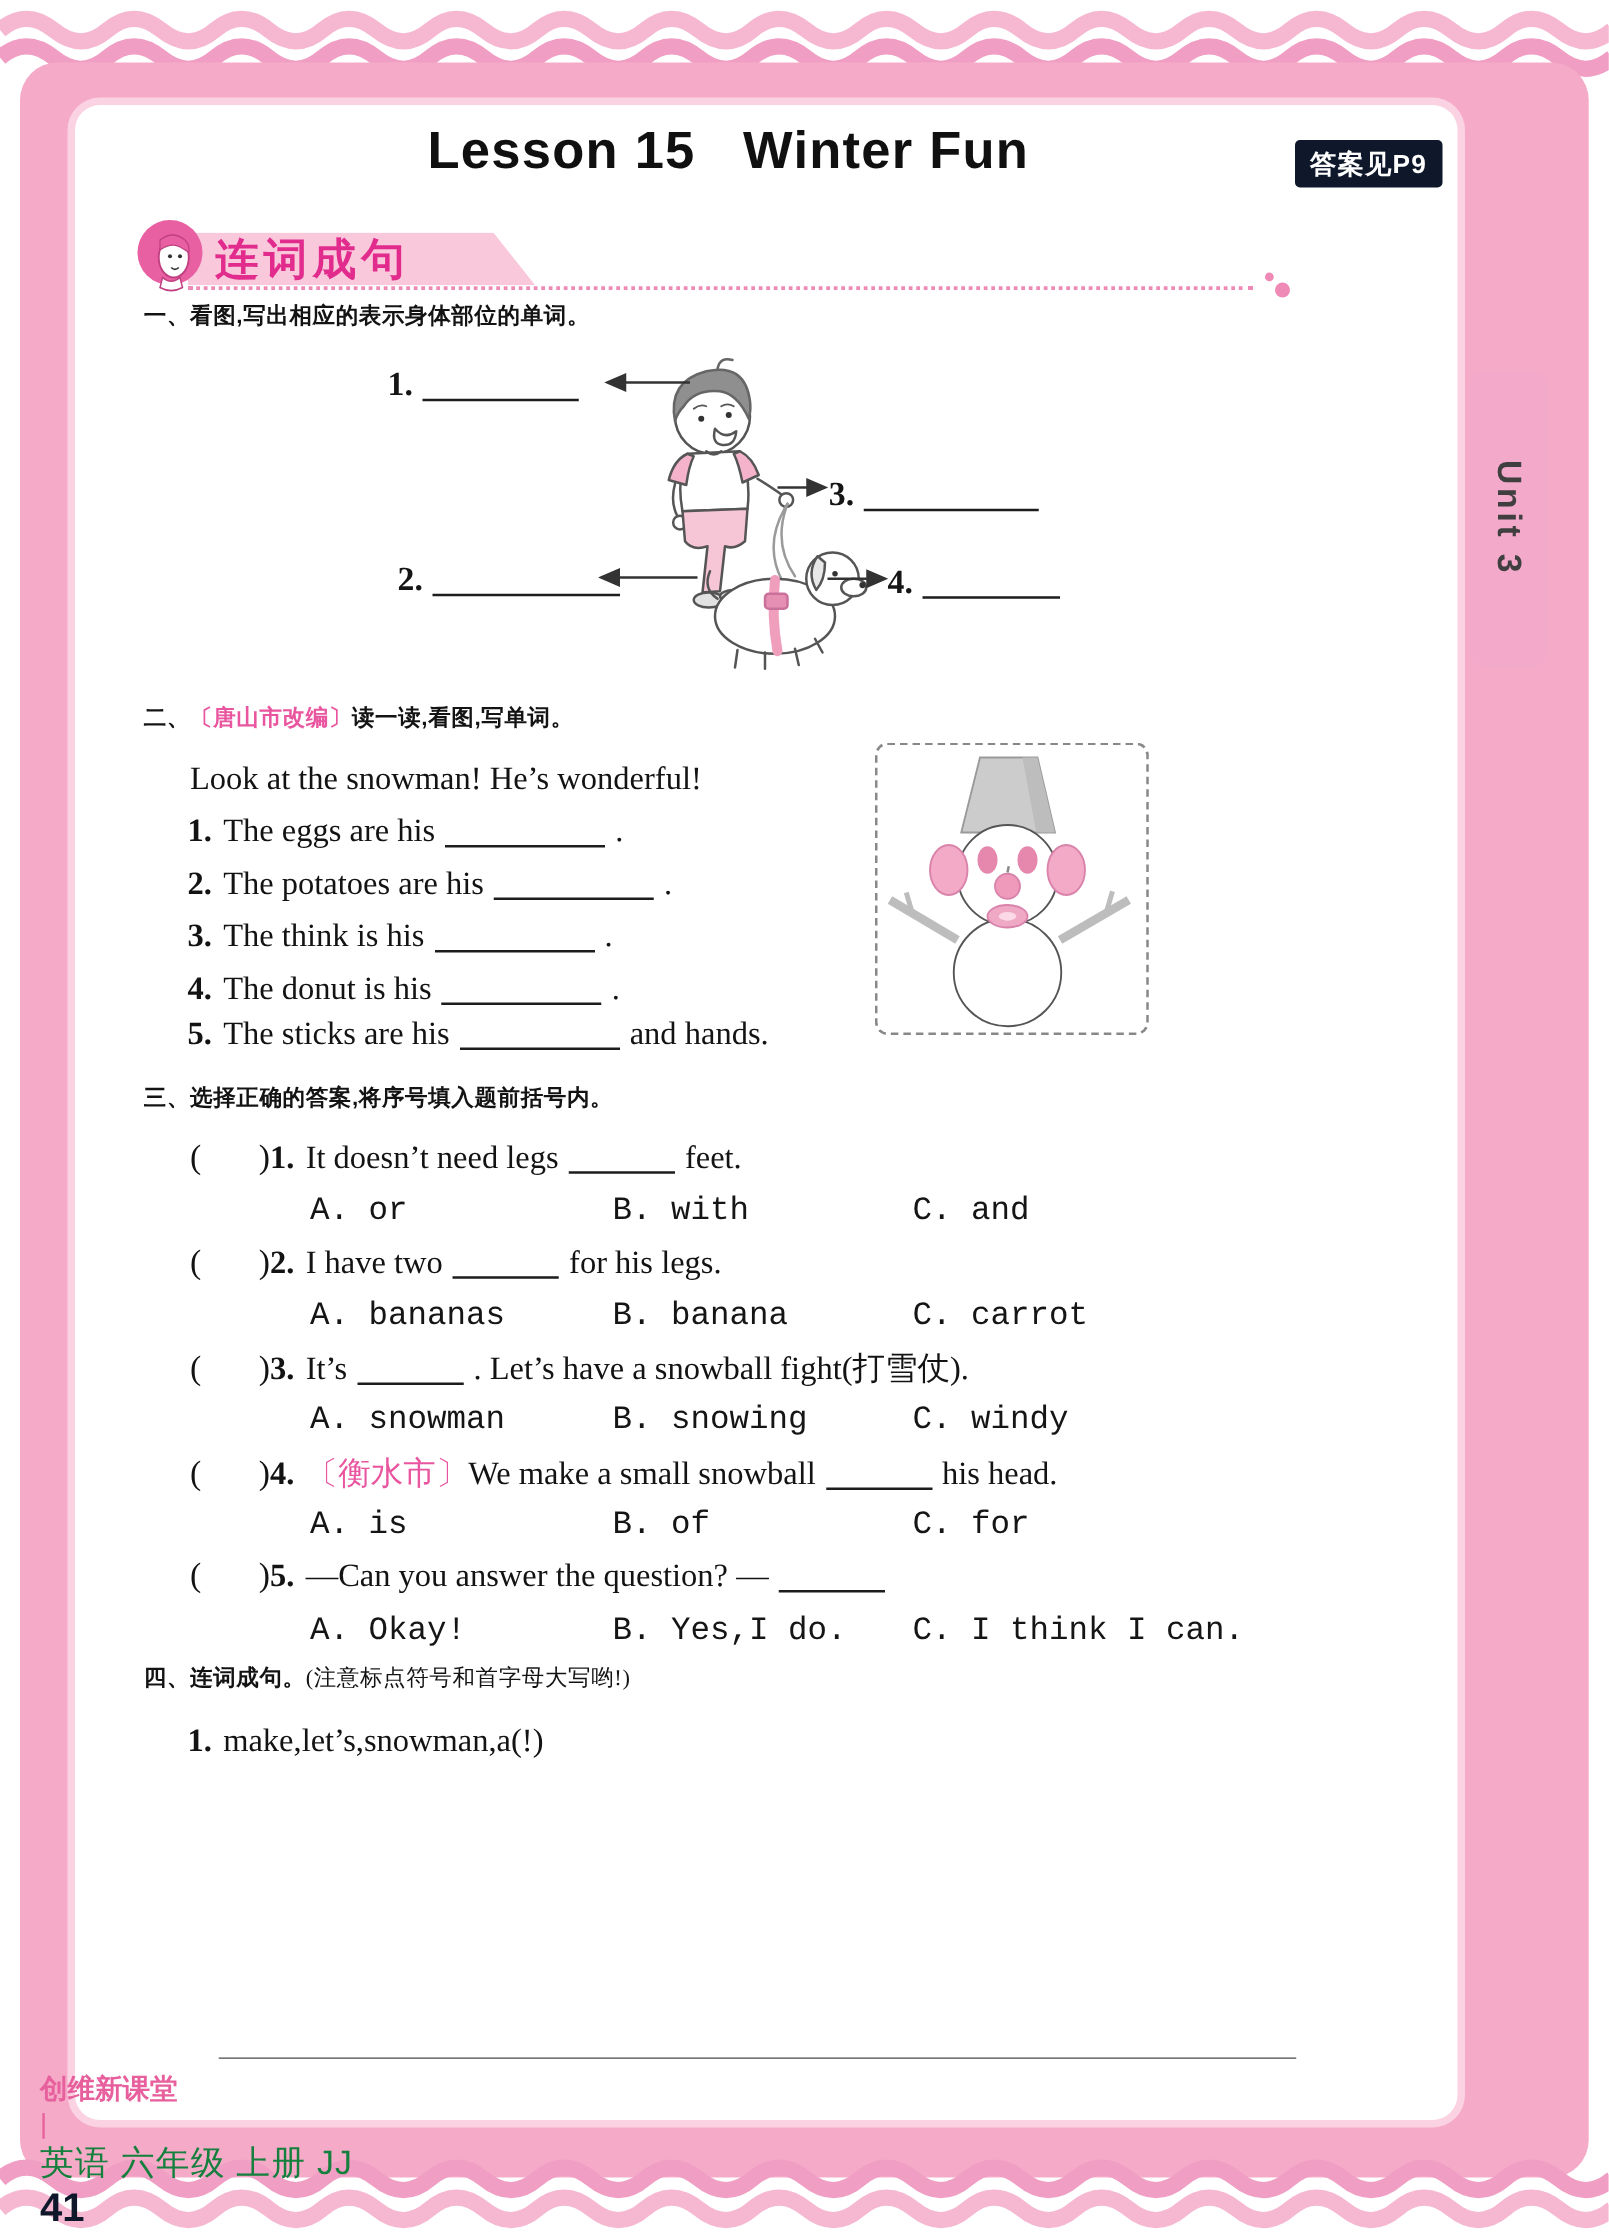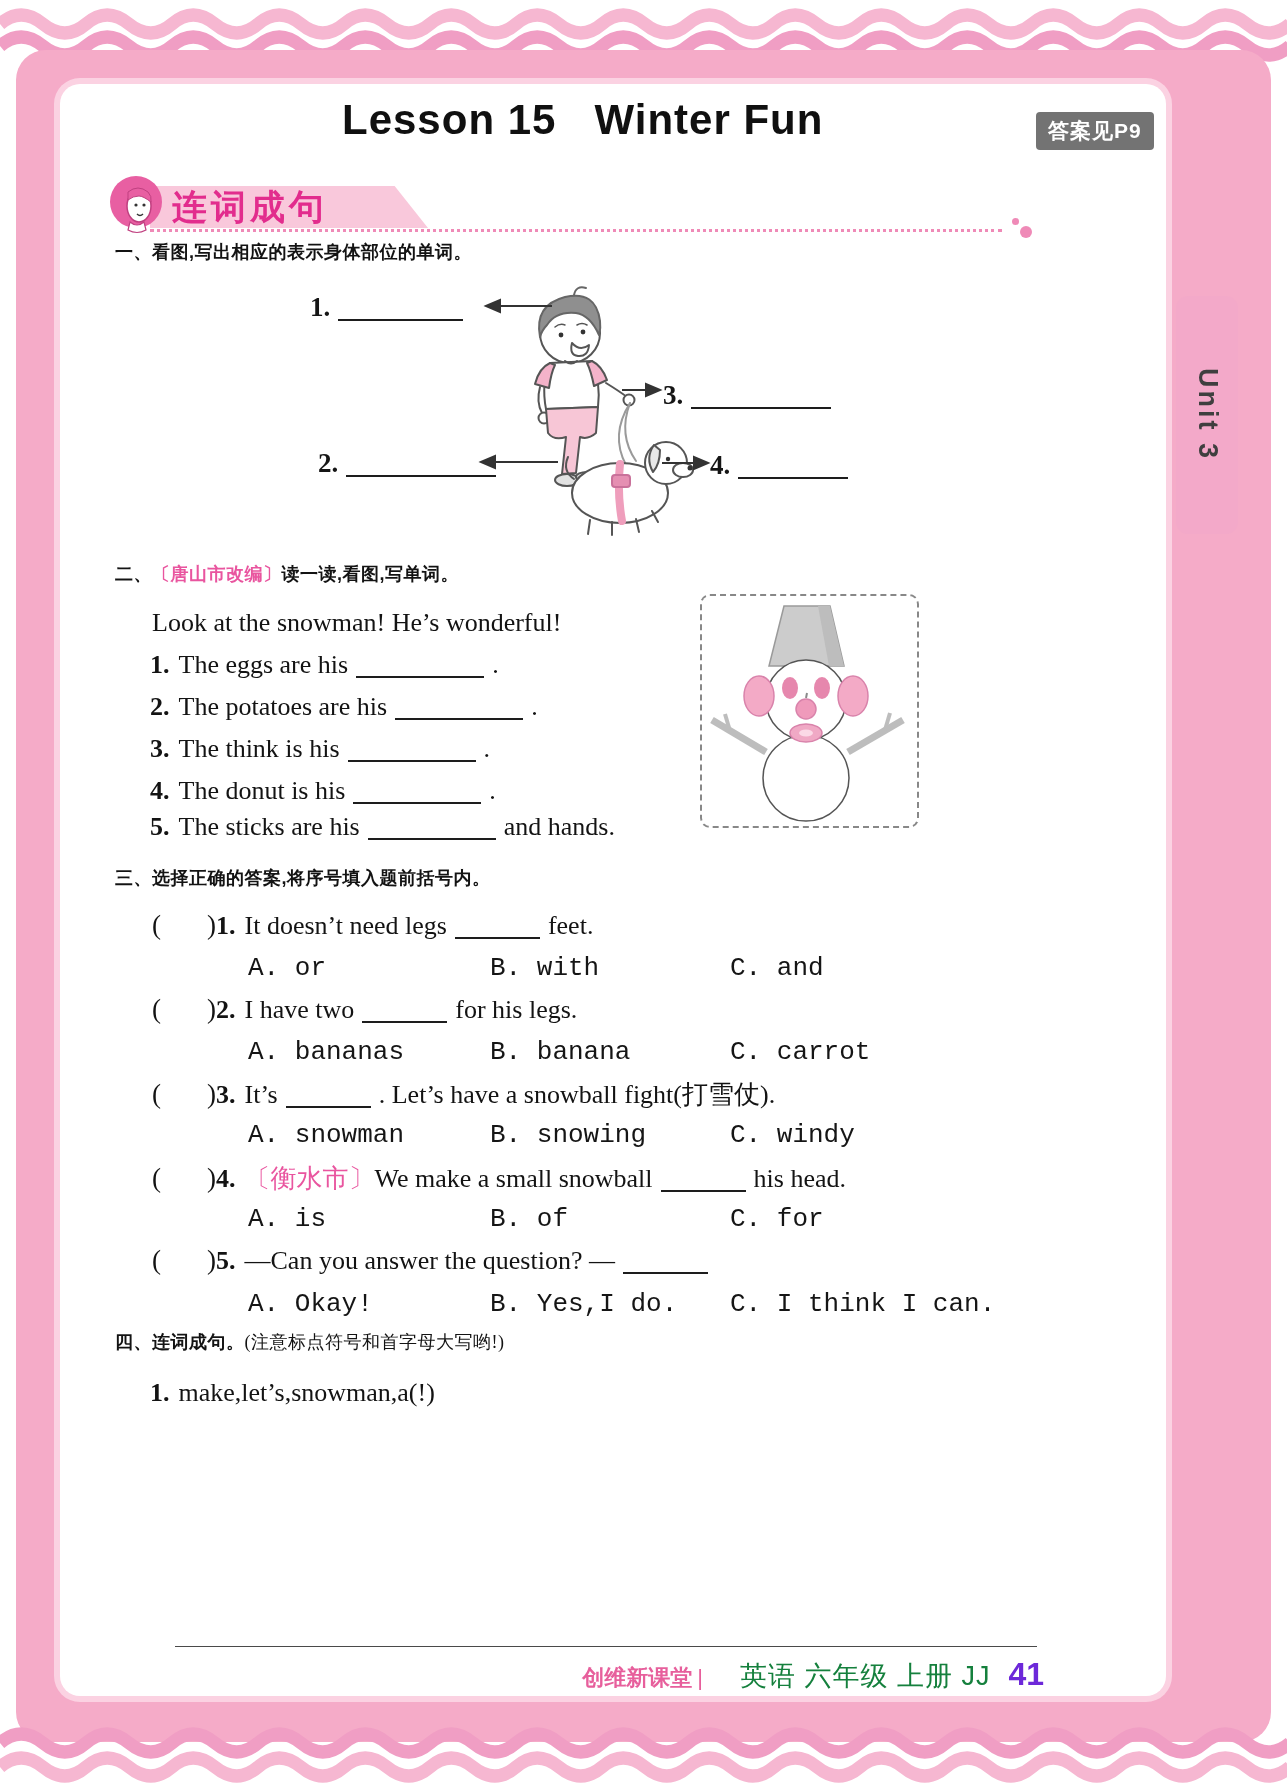--- a/index.html
+++ b/index.html
@@ -9,46 +9,46 @@
   
   .frame{left:16px;top:50px;width:1255px;height:1692px;background:#f5abc8;border-radius:30px;}
   .inner{left:60px;top:84px;width:1106px;height:1612px;background:#fff;border-radius:20px;
          box-shadow:0 0 0 6px #fbd2e2;}
   .wave{left:0;width:1287px;height:72px;}
   .wave.top{top:0;} .wave.bottom{bottom:0;}
   .unit-tab{left:1176px;top:296px;width:62px;height:238px;background:#f3a9c9;border-radius:12px;
             display:flex;align-items:center;justify-content:center;writing-mode:vertical-rl;
             font-weight:bold;font-size:27px;color:#3f3f3f;letter-spacing:3px;}
   .page-title{left:342px;top:96px;font-size:42px;font-weight:bold;color:#101010;white-space:pre;letter-spacing:1px;}
-  .badge{left:1036px;top:112px;background:#737373;color:#fff;font-size:21px;padding:5px 12px;
+  .badge{left:1036px;top:112px;background:#0f172a;color:#fff;font-size:21px;padding:5px 12px;
          border-radius:4px;font-weight:bold;letter-spacing:1px;}
   .hdr-shape{left:150px;top:186px;width:278px;height:42px;background:#f9c8db;
              clip-path:polygon(0 0,88% 0,100% 100%,0 100%);}
   .hdr-text{left:172px;top:184px;font-size:35px;font-weight:bold;color:#e22c8d;letter-spacing:4px;}
   .dotline{left:150px;top:229px;width:852px;border-bottom:3px dotted #ef8ab7;height:0;}
   .dot{border-radius:50%;background:#ef8ab7;}
   .sec-title{font-size:18px;font-weight:bold;color:#131313;letter-spacing:.5px;white-space:nowrap;}
   .serif{font-family:"Liberation Serif",serif;font-size:26px;color:#131313;white-space:nowrap;}
   .blank{display:inline-block;border-bottom:2px solid #1d1d1d;height:2px;vertical-align:-5px;margin:0 8px;}
   .w85{width:85px;} .w110{width:110px;} .w125{width:125px;} .w128{width:128px;} .w140{width:140px;} .w150{width:150px;}
   .tag{color:#e9559f;}
   .inum,.qnum{font-weight:bold;font-family:"Liberation Serif",serif;margin-right:9px;}
   .paren{font-family:"Liberation Serif",serif;font-size:27px;}
   .paren-gap{display:inline-block;width:46px;}
   .optrow{position:absolute;left:0;width:1106px;height:34px;}
   .opt{position:absolute;font-family:Liberation Mono, monospace;font-size:26px;white-space:nowrap;}
   .opt.a{left:248px;} .opt.b{left:490px;} .opt.c{left:730px;}
   .ex1-label{position:absolute;font-family:"Liberation Serif",serif;font-size:27px;font-weight:bold;white-space:nowrap;}
   .snow-box{left:700px;top:594px;width:215px;height:230px;background:#fff;border:2px dashed #888;border-radius:10px;}
   .foot-rule{left:175px;top:1646px;width:862px;border-bottom:1.5px solid #4a4a4a;height:0;}
-  .footer{left:0;top:1656px;width:1044px;display:flex;justify-content:flex-end;align-items:baseline;}
+  .footer{left:0;top:1656px;width:1044px;display:flex;justify-content:flex-end;align-items:baseline;flex-direction:column;}
   .foot-brand{color:#e75f9c;font-weight:bold;font-size:22px;}
   .foot-sep{color:#e75f9c;font-size:22px;margin:0 5px;}
   .foot-info{color:#15803d;font-size:27px;letter-spacing:1px;margin-left:32px;}
-  .foot-page{color:#6d28d9;font-weight:bold;font-size:32px;margin-left:18px;}
+  .foot-page{color:#0f172a;font-weight:bold;font-size:32px;margin-left:18px;}
 </style>
 </head>
 <body>
 
 <svg class="abs wave top" viewBox="0 0 1287 72">
   <path d="M0 24 q21 -18 43 0 t43 0 t43 0 t43 0 t43 0 t43 0 t43 0 t43 0 t43 0 t43 0 t43 0 t43 0 t43 0 t43 0 t43 0 t43 0 t43 0 t43 0 t43 0 t43 0 t43 0 t43 0 t43 0 t43 0 t43 0 t43 0 t43 0 t43 0 t43 0 t43 0" fill="none" stroke="#f6b7d1" stroke-width="13"></path>
   <path d="M0 46 q21 -18 43 0 t43 0 t43 0 t43 0 t43 0 t43 0 t43 0 t43 0 t43 0 t43 0 t43 0 t43 0 t43 0 t43 0 t43 0 t43 0 t43 0 t43 0 t43 0 t43 0 t43 0 t43 0 t43 0 t43 0 t43 0 t43 0 t43 0 t43 0 t43 0 t43 0" fill="none" stroke="#f09ec4" stroke-width="13"></path>
 </svg>
 <div class="abs frame"></div>
 <div class="abs inner"></div>

